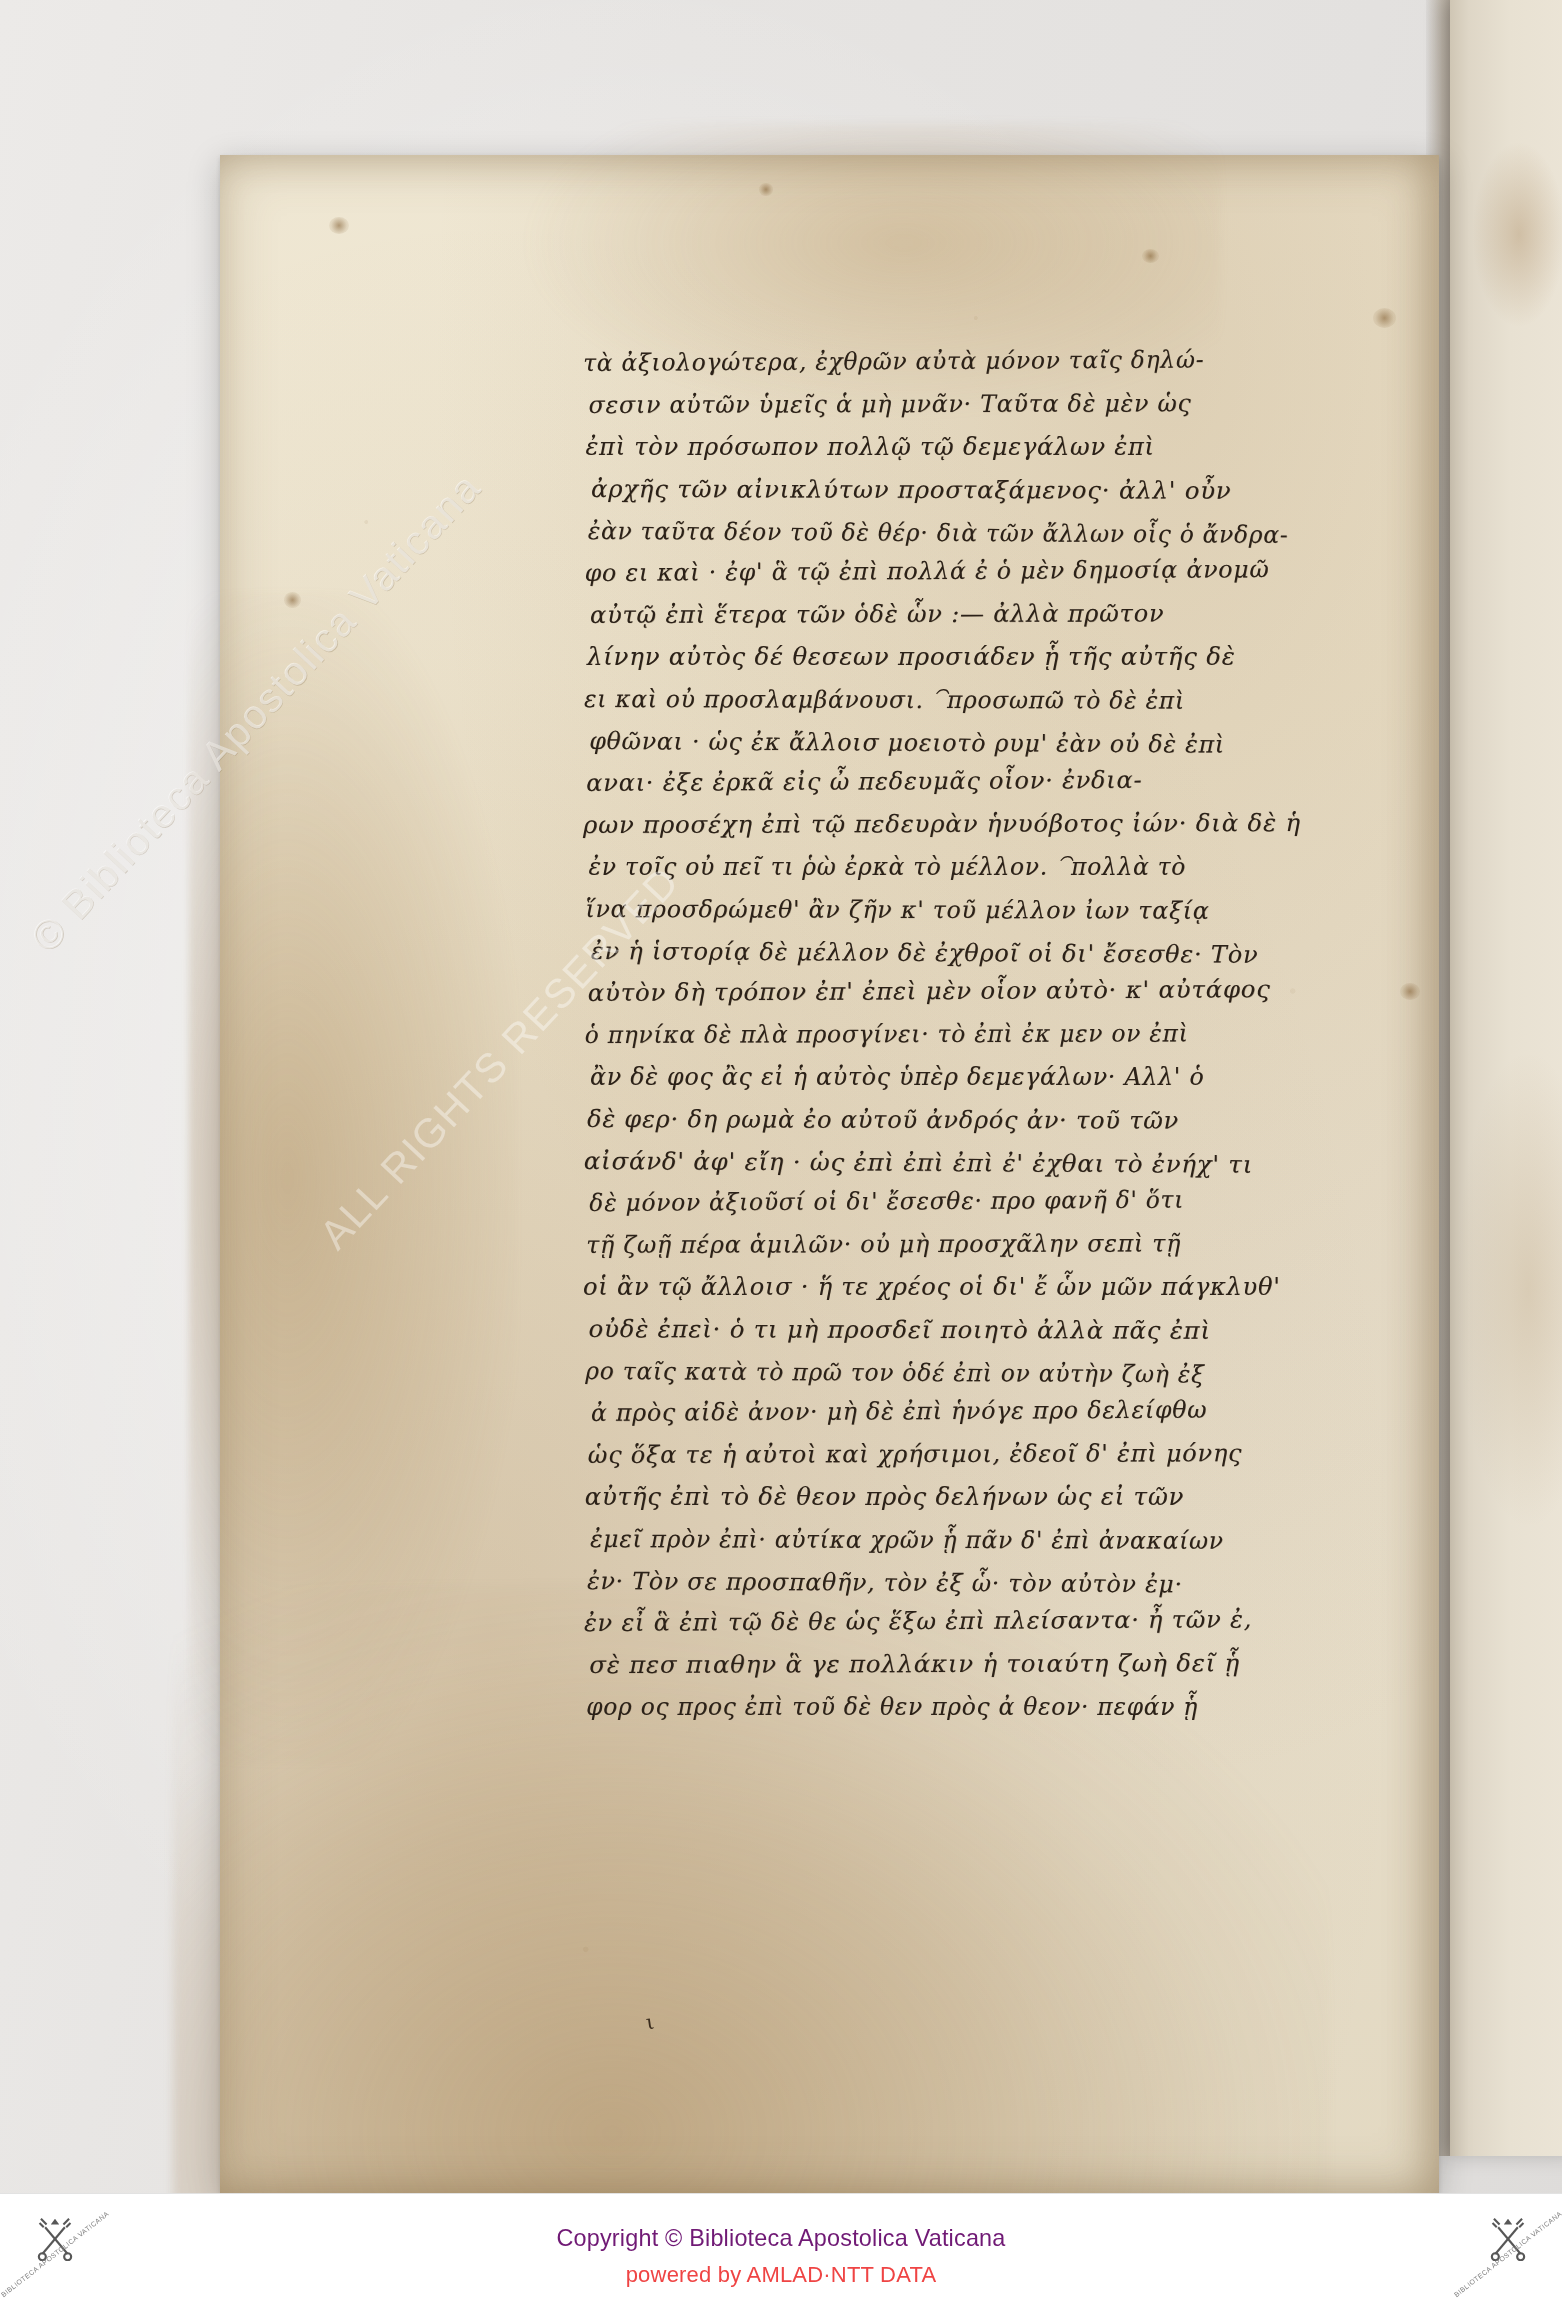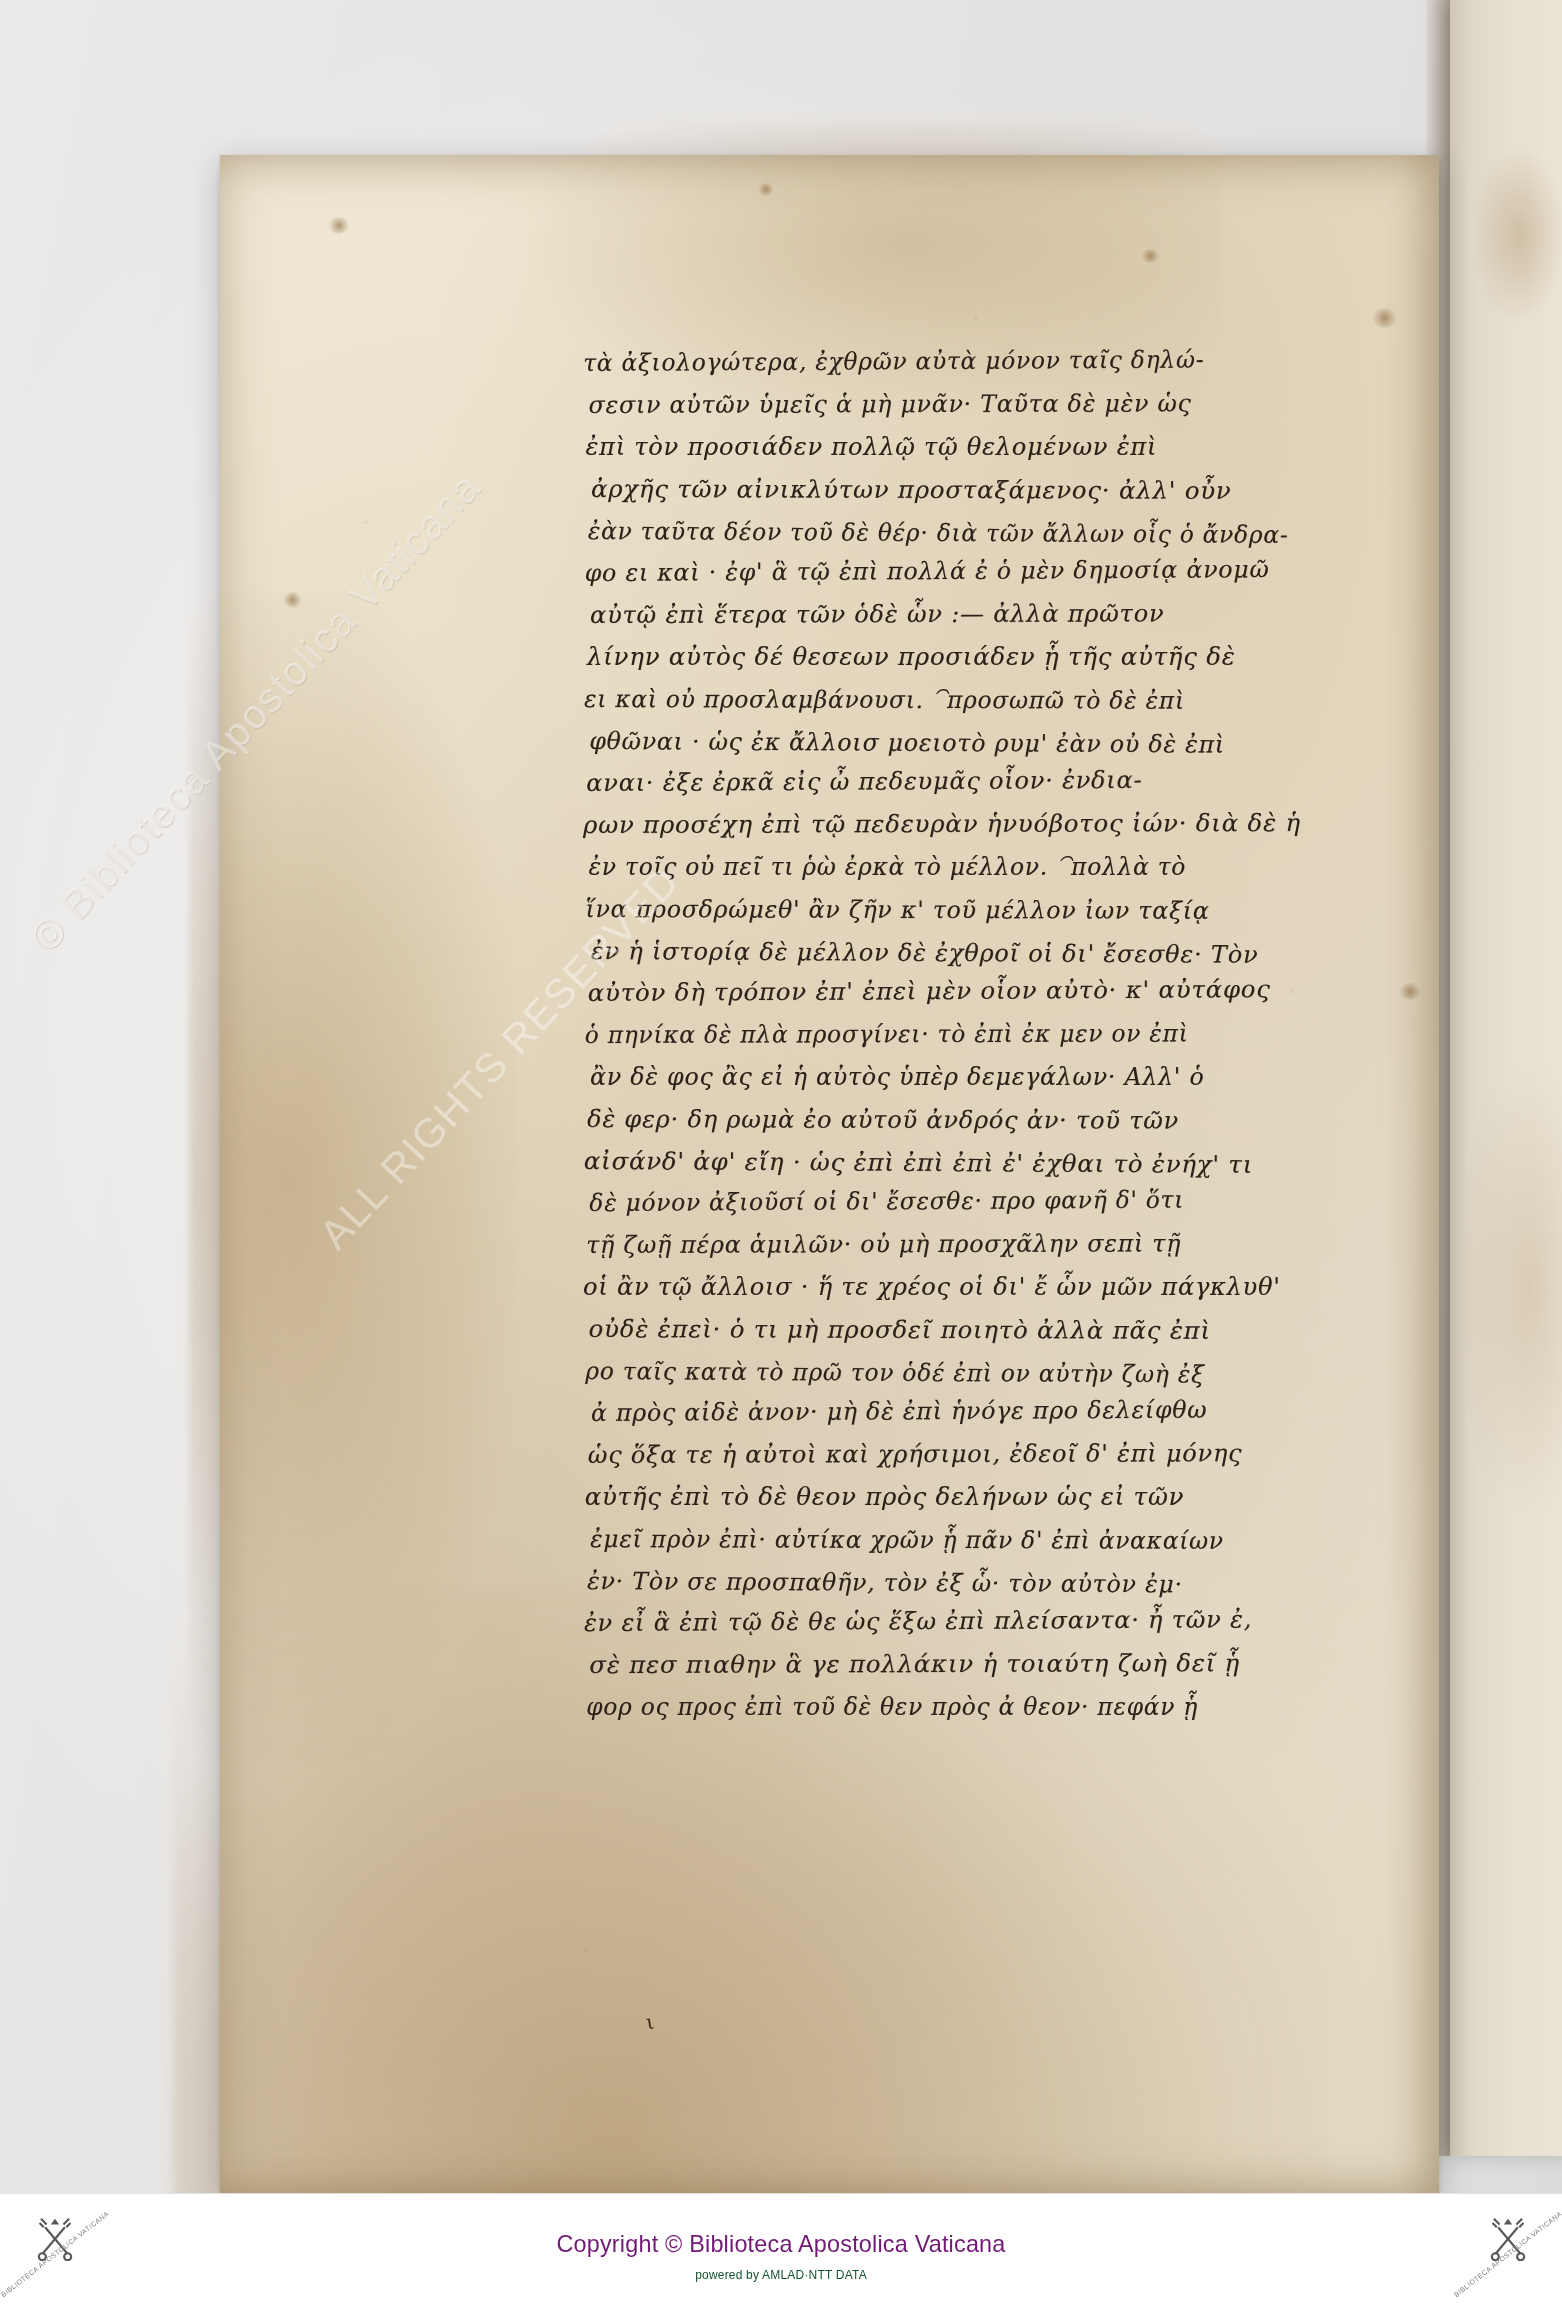--- a/index.html
+++ b/index.html
@@ -189,22 +189,22 @@
     justify-content: center;
     flex-direction: column;
   }
   .footer .copy {
     font-size: 23.4px;
     color: #701a75;
     letter-spacing: 0.2px;
   }
   .footer .powered {
     margin-top: 9.4px;
-    font-size: 12px;
-    color: #14532d;
+    font-size: 22px;
+    color: #ef4444;
     letter-spacing: 0.2px;
   }
   .crest {
     position: absolute;
     bottom: 6.2px;
     width: 109px;
     height: 117px;
     opacity: .85;
   }
   .crest.left { left: 0px; }
@@ -248,21 +248,21 @@
     <div class="spot" style="left:109px;top:62px;width:20.3px;height:17px;"></div>
     <div class="spot" style="left:539px;top:28px;width:14px;height:12.5px;"></div>
     <div class="spot" style="left:922px;top:94px;width:17px;height:14px;"></div>
     <div class="spot" style="left:1153px;top:153px;width:23.4px;height:20.3px;"></div>
     <div class="spot" style="left:64px;top:437px;width:17px;height:15.6px;"></div>
     <div class="spot" style="left:1180px;top:828px;width:20.3px;height:17px;"></div>
 
     <div class="textblock" id="lines">
         <span class="line" style="transform: translateX(-3.9px) rotate(-0.32deg) scaleX(0.97);">τὰ ἀξιολογώτερα, ἐχθρῶν αὐτὰ μόνον ταῖς δηλώ-</span>
         <span class="line" style="transform: translateX(1.6px) rotate(-0.16deg) scaleX(0.985);">σεσιν αὐτῶν ὑμεῖς ἁ μὴ μνᾶν· Ταῦτα δὲ μὲν ὡς</span>
-        <span class="line" style="transform: translateX(-1.6px) rotate(0deg) scaleX(1);">ἐπὶ τὸν προσιάδεν πολλῷ τῷ θελομένων ἐπὶ</span>
+        <span class="line" style="transform: translateX(-1.6px) rotate(0deg) scaleX(1);">ἐπὶ τὸν πρόσωπον πολλῷ τῷ δεμεγάλων ἐπὶ</span>
         <span class="line" style="transform: translateX(3.9px) rotate(0.16deg) scaleX(1.015);">ἀρχῆς τῶν αἰνικλύτων προσταξάμενος· ἀλλ' οὖν</span>
         <span class="line" style="transform: translateX(0.8px) rotate(0.32deg) scaleX(0.97);">ἐὰν ταῦτα δέον τοῦ δὲ θέρ· διὰ τῶν ἄλλων οἷς ὁ ἄνδρα-</span>
         <span class="line" style="transform: translateX(-2.3px) rotate(-0.32deg) scaleX(0.985);">φο ει καὶ · ἐφ' ἃ τῷ ἐπὶ πολλά ἐ ὁ μὲν δημοσίᾳ ἀνομῶ</span>
         <span class="line" style="transform: translateX(3.1px) rotate(-0.16deg) scaleX(1);">αὐτῷ ἐπὶ ἕτερα τῶν ὁδὲ ὧν :—        ἀλλὰ πρῶτον</span>
         <span class="line" style="transform: translateX(0px) rotate(0deg) scaleX(1.015);">λίνην αὐτὸς δέ θεσεων προσιάδεν ᾗ τῆς αὐτῆς δὲ</span>
         <span class="line" style="transform: translateX(-3.1px) rotate(0.16deg) scaleX(0.97);">ει καὶ οὐ προσλαμβάνουσι. ⁀προσωπῶ τὸ δὲ ἐπὶ</span>
         <span class="line" style="transform: translateX(2.3px) rotate(0.32deg) scaleX(0.985);">φθῶναι · ὡς ἐκ ἄλλοισ μοειοτὸ ρυμ' ἐὰν οὐ δὲ ἐπὶ</span>
         <span class="line" style="transform: translateX(-0.8px) rotate(-0.32deg) scaleX(1);">αναι· ἐξε ἐρκᾶ εἰς ὦ πεδευμᾶς οἷον· ἐνδια-</span>
         <span class="line" style="transform: translateX(-3.9px) rotate(-0.16deg) scaleX(1.015);">ρων προσέχη ἐπὶ τῷ πεδευρὰν ἡνυόβοτος ἰών· διὰ δὲ ἡ</span>
         <span class="line" style="transform: translateX(1.6px) rotate(0deg) scaleX(0.97);">ἐν τοῖς οὐ πεῖ τι ῥὼ ἐρκὰ τὸ μέλλον. ⁀πολλὰ τὸ</span>

